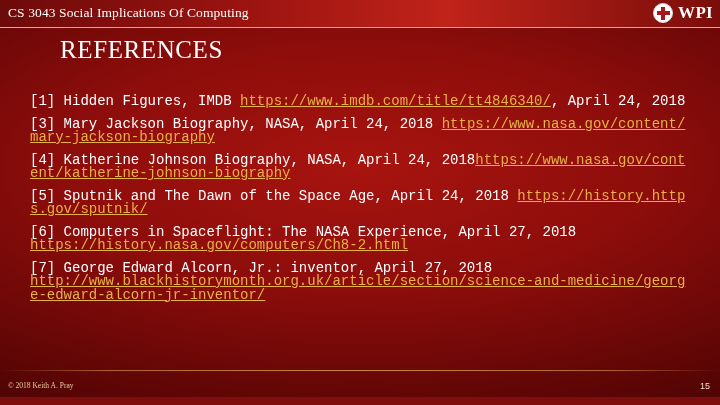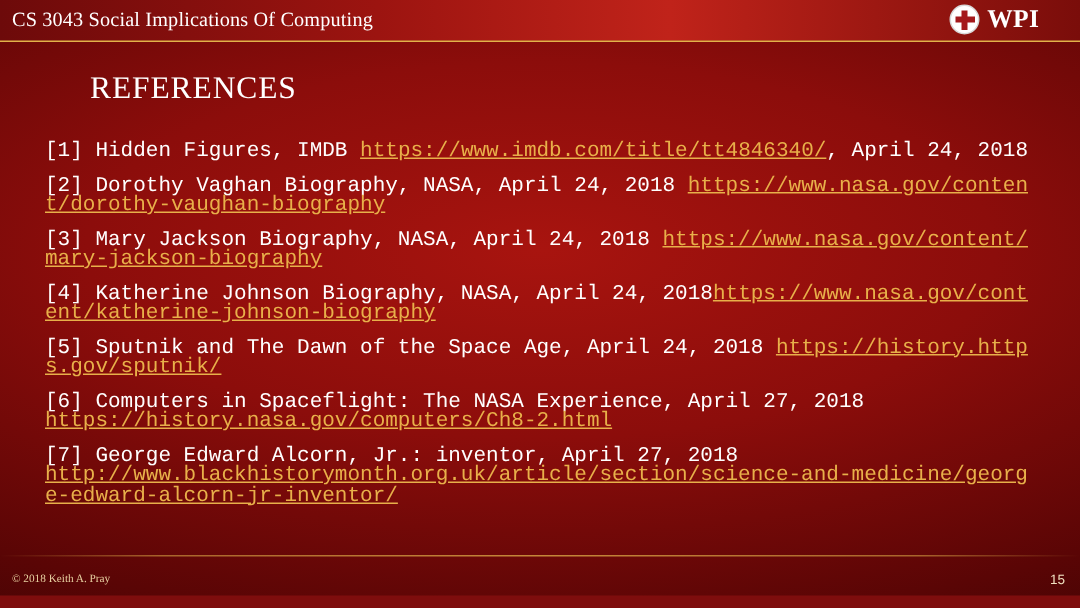--- a/index.html
+++ b/index.html
@@ -35,21 +35,21 @@
     position: absolute;
     left: 8px;
     top: 5px;
     font-size: 13.5px;
     color: #ffffff;
     font-family: "Liberation Serif", serif;
     letter-spacing: 0.1px;
   }
   .logo {
     position: absolute;
-    right: 27px;
+    right: 7px;
     top: 3px;
     display: flex;
     align-items: center;
     gap: 5px;
     margin-left: 19px;
   }
   .logo-seal {
     width: 20px;
     height: 20px;
     border-radius: 50%;
@@ -81,22 +81,22 @@
     color: #ffffff;
     font-size: 17px;
     font-weight: bold;
     font-family: "Liberation Serif", serif;
     letter-spacing: 0.3px;
   }
   
   .slide-title {
     position: absolute;
     left: 60px;
-    top: 46px;
-    font-size: 21px;
+    top: 36px;
+    font-size: 25px;
     color: #ffffff;
     font-family: "Liberation Serif", serif;
     letter-spacing: 0.6px;
   }
   
   .refs {
     position: absolute;
     left: 30px;
     top: 95px;
     width: 660px;
@@ -150,21 +150,20 @@
     <div class="logo">
       <div class="logo-seal"></div>
       <div class="logo-text">WPI</div>
     </div>
   </div>
 
   <div class="slide-title">REFERENCES</div>
 
   <div class="refs" id="refs-container">
       <div class="ref"><span>[1] Hidden Figures, IMDB </span><a class="link" href="#">https://www.imdb.com/title/tt4846340/</a><span>, April 24, 2018</span></div>
-      <div class="ref"><span>[2] Dorothy Vaghan Biography, NASA, April 24, 2018 </span><a class="link" href="#">https://www.nasa.gov/content/dorothy-vaughan-biography</a></div>
       <div class="ref"><span>[3] Mary Jackson Biography, NASA, April 24, 2018  </span><a class="link" href="#">https://www.nasa.gov/content/mary-jackson-biography</a></div>
       <div class="ref"><span>[4] Katherine Johnson Biography, NASA, April 24, 2018</span><a class="link" href="#">https://www.nasa.gov/content/katherine-johnson-biography</a></div>
       <div class="ref"><span>[5] Sputnik and The Dawn of the Space Age, April 24, 2018 </span><a class="link" href="#">https://history.https.gov/sputnik/</a></div>
       <div class="ref"><span>[6] Computers in Spaceflight: The NASA Experience, April 27, 2018</span><br><a class="link" href="#">https://history.nasa.gov/computers/Ch8-2.html</a></div>
       <div class="ref"><span>[7] George Edward Alcorn, Jr.: inventor,  April 27, 2018</span><br><a class="link" href="#">http://www.blackhistorymonth.org.uk/article/section/science-and-medicine/george-edward-alcorn-jr-inventor/</a></div>
     </div>
 
   <div class="footer-bar"></div>
   <div class="footer-left">© 2018 Keith A. Pray</div>
   <div class="footer-right">15</div>

